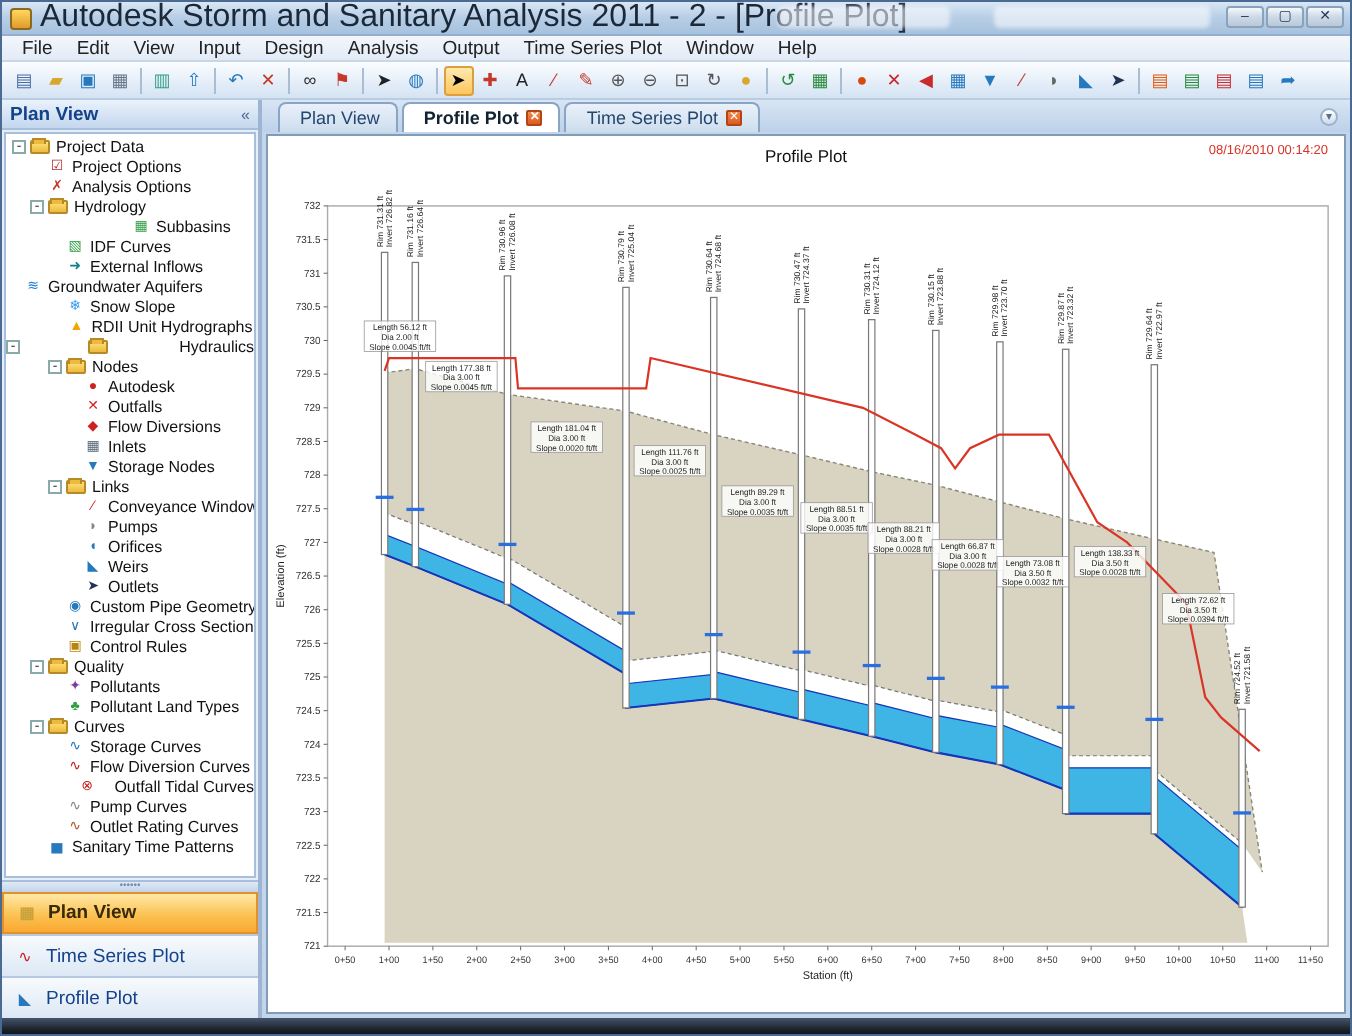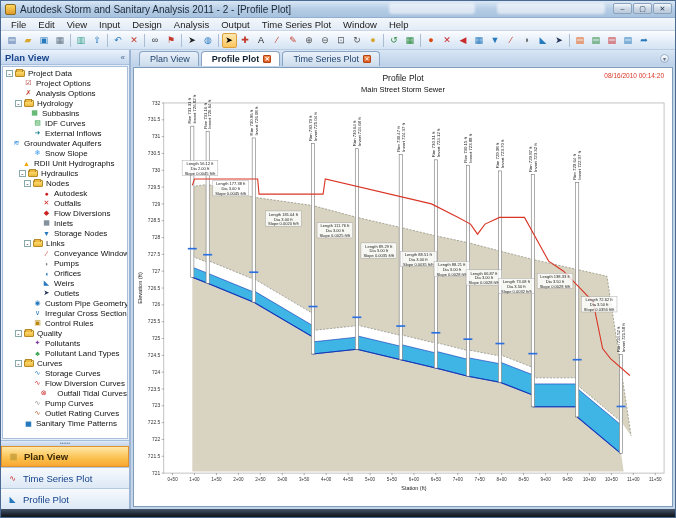--- a/index.html
+++ b/index.html
@@ -7,21 +7,21 @@
     font-family:"Liberation Sans", sans-serif; background:#6b8cb5; }
   .window { width:676px; height:518px; display:flex; flex-direction:column;
     border:1px solid #4a6a92; background:#cfdff0; }
 
   
   .titlebar { height:17px; flex:0 0 17px; display:flex; align-items:center;
     background:linear-gradient(#d9e7f5,#b6cde6 50%,#a7c2de);
     border-bottom:1px solid #93afd0; position:relative; padding:0 4px; }
   .app-icon { width:11px; height:11px; background:linear-gradient(#ffd65e,#e09b2d);
     border:1px solid #8a6a1d; border-radius:2px; margin-right:4px; }
-  .titlebar .title { font-size:10px; color:#1b2838; white-space:nowrap; }
+  .titlebar .title { font-size:16px; color:#1b2838; white-space:nowrap; }
   .redact { position:absolute; top:2px; height:11px; border-radius:3px;
     background:rgba(255,255,255,.55); filter:blur(1px); }
   .redact.r1 { left:388px; width:86px; }
   .redact.r2 { left:496px; width:108px; }
   .winbtns { position:absolute; right:3px; top:2px; display:flex; gap:1px; }
   .winbtn { width:19px; height:11px; font-size:7px; line-height:10px; text-align:center;
     color:#243a52; background:linear-gradient(#f4f8fc,#cdd9e6 50%,#b9c9da);
     border:1px solid #8ba2bc; border-radius:2px; cursor:default; }
 
   
@@ -206,21 +206,21 @@
           <div class="trow" style="padding-left: 12px;">
             <span class="noexp"></span>
             <span class="ticon" style="color: rgb(196, 58, 42);">✗</span>
             <span>Analysis Options</span>
           </div>
           <div class="trow" style="padding-left: 12px;">
             <span class="exp">-</span>
             <span class="fold"></span>
             <span>Hydrology</span>
           </div>
-          <div class="trow" style="padding-left: 18px;">
+          <div class="trow" style="padding-left: 35px; margin-left: 19px;">
             <span class="noexp"></span>
             <span class="ticon" style="color: rgb(47, 158, 68);">▦</span>
             <span>Subbasins</span>
           </div>
           <div class="trow" style="padding-left: 21px;">
             <span class="noexp"></span>
             <span class="ticon" style="color: rgb(47, 158, 68);">▧</span>
             <span>IDF Curves</span>
           </div>
           <div class="trow" style="padding-left: 21px;">
@@ -231,26 +231,26 @@
           <div class="trow" style="">
             <span class="noexp"></span>
             <span class="ticon" style="color: rgb(28, 126, 214);">≋</span>
             <span>Groundwater Aquifers</span>
           </div>
           <div class="trow" style="padding-left: 21px;">
             <span class="noexp"></span>
             <span class="ticon" style="color: rgb(51, 154, 240);">❄</span>
             <span>Snow Slope</span>
           </div>
-          <div class="trow" style="padding-left: 10px;">
+          <div class="trow" style="padding-left: 21px; justify-content: center;">
             <span class="noexp"></span>
             <span class="ticon" style="color: rgb(240, 165, 0);">▲</span>
             <span>RDII Unit Hydrographs</span>
           </div>
-          <div class="trow" style="padding-left: 16px;">
+          <div class="trow" style="padding-left: 0; justify-content: space-between;">
             <span class="exp">-</span>
             <span class="fold"></span>
             <span>Hydraulics</span>
           </div>
           <div class="trow" style="padding-left: 21px;">
             <span class="exp">-</span>
             <span class="fold"></span>
             <span>Nodes</span>
           </div>
           <div class="trow" style="padding-left: 30px;">
@@ -401,21 +401,20 @@
             <span class="close">✕</span>
           </div>
           <div class="tab">
             <span>Time Series Plot</span>
             <span class="close">✕</span>
           </div>
           <div class="tab-pin">▾</div>
       </div>
       <div class="plotpanel">
         <div class="plot-title">Profile Plot</div>
-        <div class="plot-subtitle">Main Street Storm Sewer</div>
         <div class="plot-stamp">08/16/2010 00:14:20</div>
         <svg id="chart" viewBox="0 0 542 426" preserveAspectRatio="none">
             <rect x="30" y="34" width="504" height="360" fill="#fff" stroke="#aaaaaa" stroke-width="0.7"></rect>
             <line x1="28" y1="34" x2="30" y2="34" stroke="#666" stroke-width="0.5"></line>
             <text x="26.5" y="35.6" font-size="5" text-anchor="end" fill="#333" font-family="&quot;Liberation Sans&quot;, sans-serif">732</text>
             <line x1="28" y1="50.36363636363636" x2="30" y2="50.36363636363636" stroke="#666" stroke-width="0.5"></line>
             <text x="26.5" y="51.96363636363636" font-size="5" text-anchor="end" fill="#333" font-family="&quot;Liberation Sans&quot;, sans-serif">731.5</text>
             <line x1="28" y1="66.72727272727272" x2="30" y2="66.72727272727272" stroke="#666" stroke-width="0.5"></line>
             <text x="26.5" y="68.32727272727271" font-size="5" text-anchor="end" fill="#333" font-family="&quot;Liberation Sans&quot;, sans-serif">731</text>
             <line x1="28" y1="83.0909090909091" x2="30" y2="83.0909090909091" stroke="#666" stroke-width="0.5"></line>

